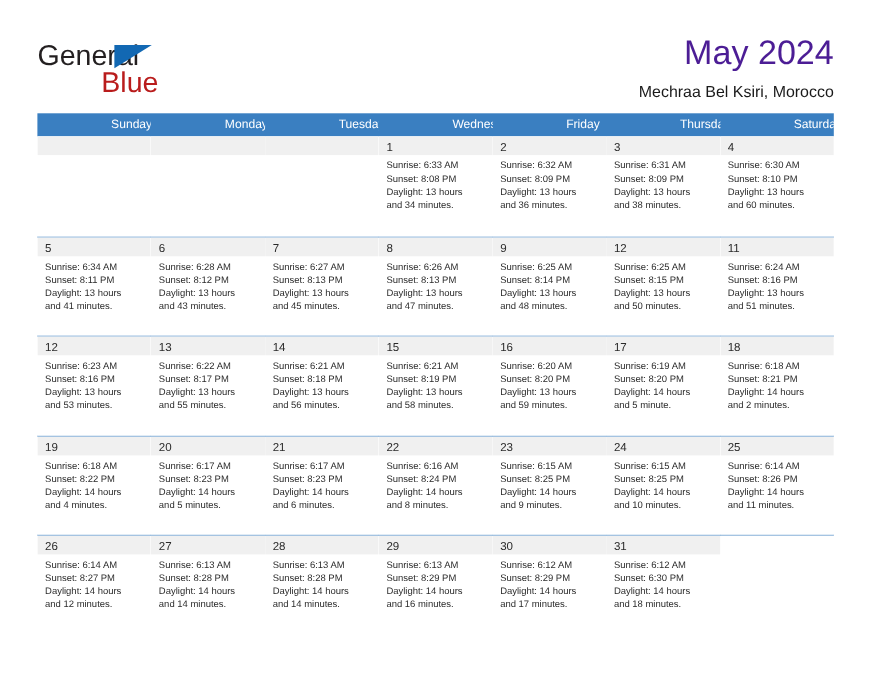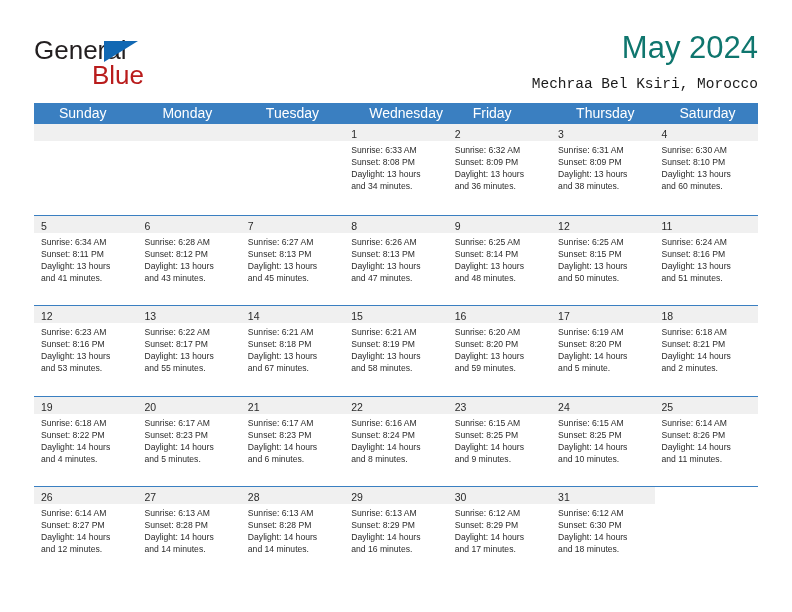--- a/index.html
+++ b/index.html
@@ -65,56 +65,57 @@
     font-family: "Liberation Sans", sans-serif;
   }
   .title-block {
     position: absolute;
     right: 34px;
     top: 30px;
     text-align: right;
   }
   .cal-title {
     font-size: 31px;
-    color: #0f766e;
+    color: #4c1d95;
     line-height: 36px;
     font-weight: normal;
     margin: 0;
     font-family: "Liberation Sans", sans-serif;
   }
   .cal-subtitle {
     font-size: 14.5px;
     color: #1a1a1a;
     line-height: 20px;
     margin: 8px 0 0 0;
-    font-family: Liberation Mono, monospace;
+    font-family: Liberation Sans, sans-serif;
   }
 
   
   .calendar {
     position: absolute;
     left: 34px;
     top: 103px;
     width: 724px;
   }
   .weekdays {
     display: flex;
     width: 724px;
     height: 21px;
     background: #3a7fc1;
   }
   .weekday {
     flex: 1 1 0;
     color: #ffffff;
-    font-size: 14px;
+    font-size: 11px;
     line-height: 21px;
     padding-left: 25px;
     font-family: "Liberation Sans", sans-serif;
     overflow: hidden;
     white-space: nowrap;
+    margin-left: 42px;
   }
   .week {
     display: flex;
     width: 724px;
     height: 90.5px;
     border-top: 1px solid #3a7fc1;
   }
   .week.first { border-top: none; }
   .day {
     flex: 1 1 0;
@@ -305,21 +306,21 @@
               <div>Daylight: 13 hours</div>
               <div>and 55 minutes.</div>
             </div>
           </div>
           <div class="day">
             <div class="numbar"><span class="num">14</span></div>
             <div class="info">
               <div>Sunrise: 6:21 AM</div>
               <div>Sunset: 8:18 PM</div>
               <div>Daylight: 13 hours</div>
-              <div>and 67 minutes.</div>
+              <div>and 56 minutes.</div>
             </div>
           </div>
           <div class="day">
             <div class="numbar"><span class="num">15</span></div>
             <div class="info">
               <div>Sunrise: 6:21 AM</div>
               <div>Sunset: 8:19 PM</div>
               <div>Daylight: 13 hours</div>
               <div>and 58 minutes.</div>
             </div>

